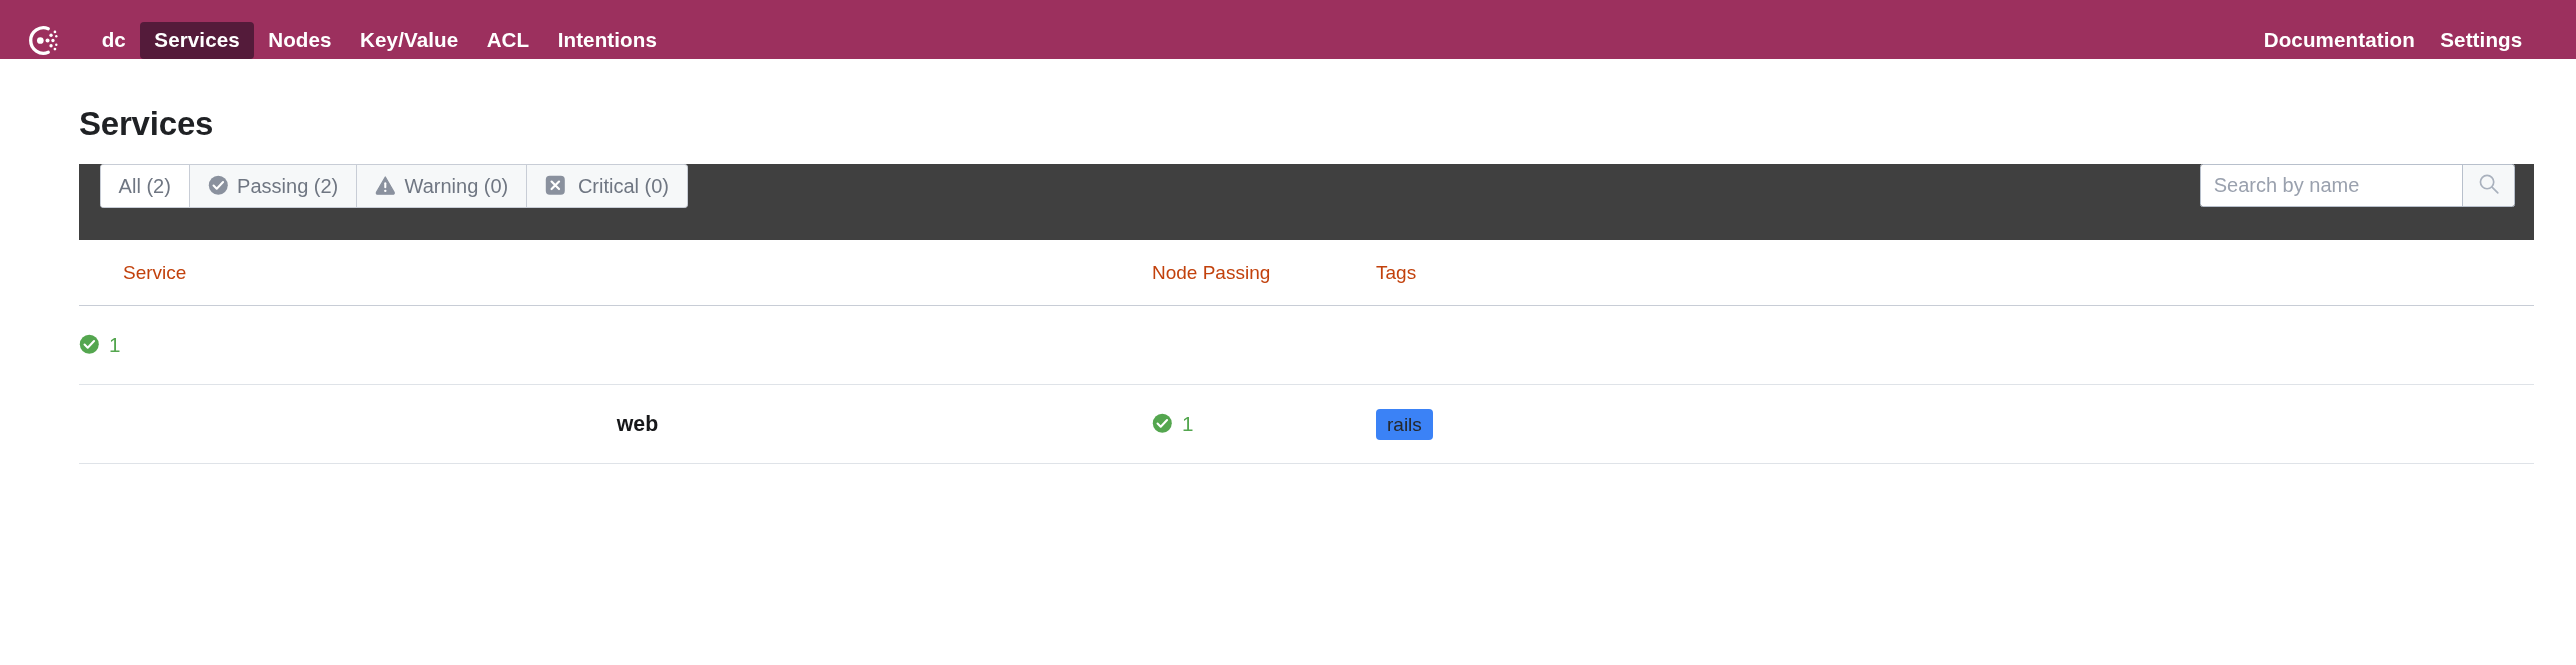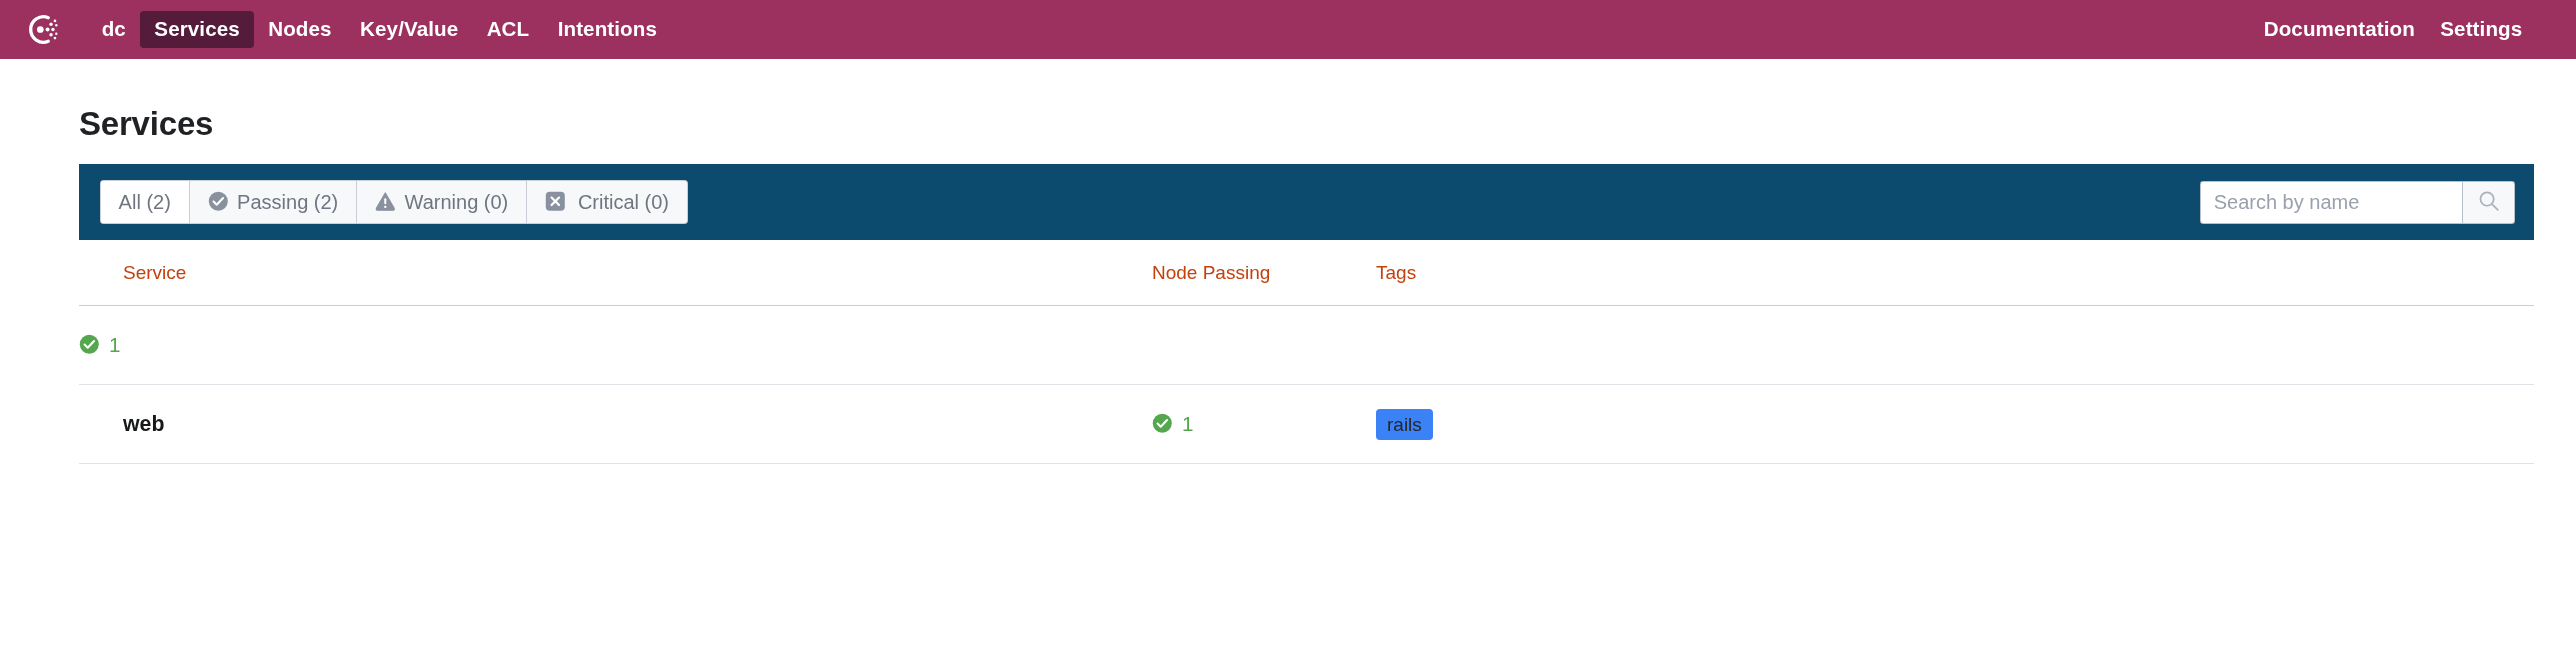--- a/index.html
+++ b/index.html
@@ -14,21 +14,21 @@
     height: 666px;
     overflow: hidden;
     -webkit-font-smoothing: antialiased;
   }
 
   
   .navbar {
     height: 59px;
     background: #9c305e;
     display: flex;
-    align-items: center;
+    align-items: flex-end;
     padding: 0 41px 0 24px;
     width: 100%;
   }
   .nav-left {
     display: flex;
     align-items: center;
     gap: 0px;
   }
   .logo {
     width: 35px;
@@ -77,24 +77,23 @@
     font-weight: bold;
     color: #1f2124;
     margin: 0;
     padding-top: 46px;
     letter-spacing: -0.2px;
   }
 
   
   .filter-bar {
     margin-top: 21.3px;
-    background: #0c4a6e;
+    background: #404040;
     height: 76px;
     display: flex;
-    align-items: center;
     padding: 0 19px 0 20.6px;
   }
   .btn-group {
     display: flex;
     align-items: stretch;
     border: 0.8px solid #c8cdd6;
     border-radius: 3.2px;
     overflow: hidden;
     height: 44px;
     background: #f6f8f9;
@@ -170,21 +169,21 @@
   .col-health  { width: 224px; }
   .col-tags    { flex: 1 1 auto; }
 
   .trow {
     display: flex;
     align-items: center;
     height: 79px;
     border-bottom: 0.8px solid #dfe3e8;
     cursor: pointer;
   }
-  .trow:last-child { border-bottom: 0.8px solid #dfe3e8; }
+  .trow:last-child { border-bottom: 0.8px solid #dfe3e8; text-align: center; }
   .svc-name {
     font-size: 21.3px;
     font-weight: bold;
     color: #17181a;
     line-height: 1;
   }
   .health-cell {
     display: flex;
     align-items: center;
     gap: 9.5px;

